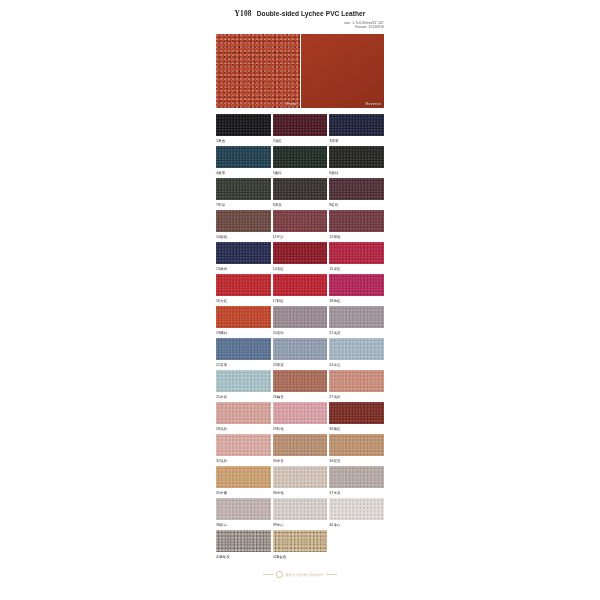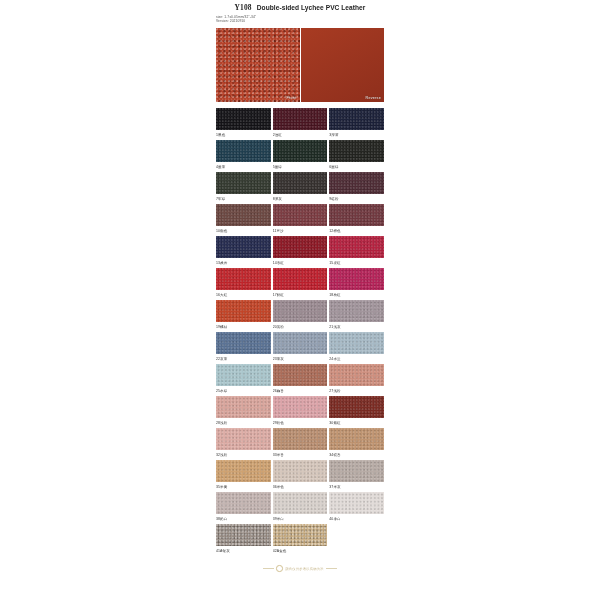--- a/index.html
+++ b/index.html
@@ -14,21 +14,21 @@
     width:600px;height:600px;
     background:#fff;
   }
   .sheet{
     position:absolute;
     left:216px; top:0;
     width:168px;
     height:600px;
   }
   
-  .header{ padding-top:3px; text-align:left; }
+  .header{ padding-top:9px; text-align:right; }
   .title-line{
     display:flex; align-items:baseline; justify-content:center;
     gap:5px;
     white-space:nowrap;
   }
   .code{
     font-family:"Liberation Serif", serif;
     font-weight:bold;
     font-size:7.4px;
     letter-spacing:.2px;

